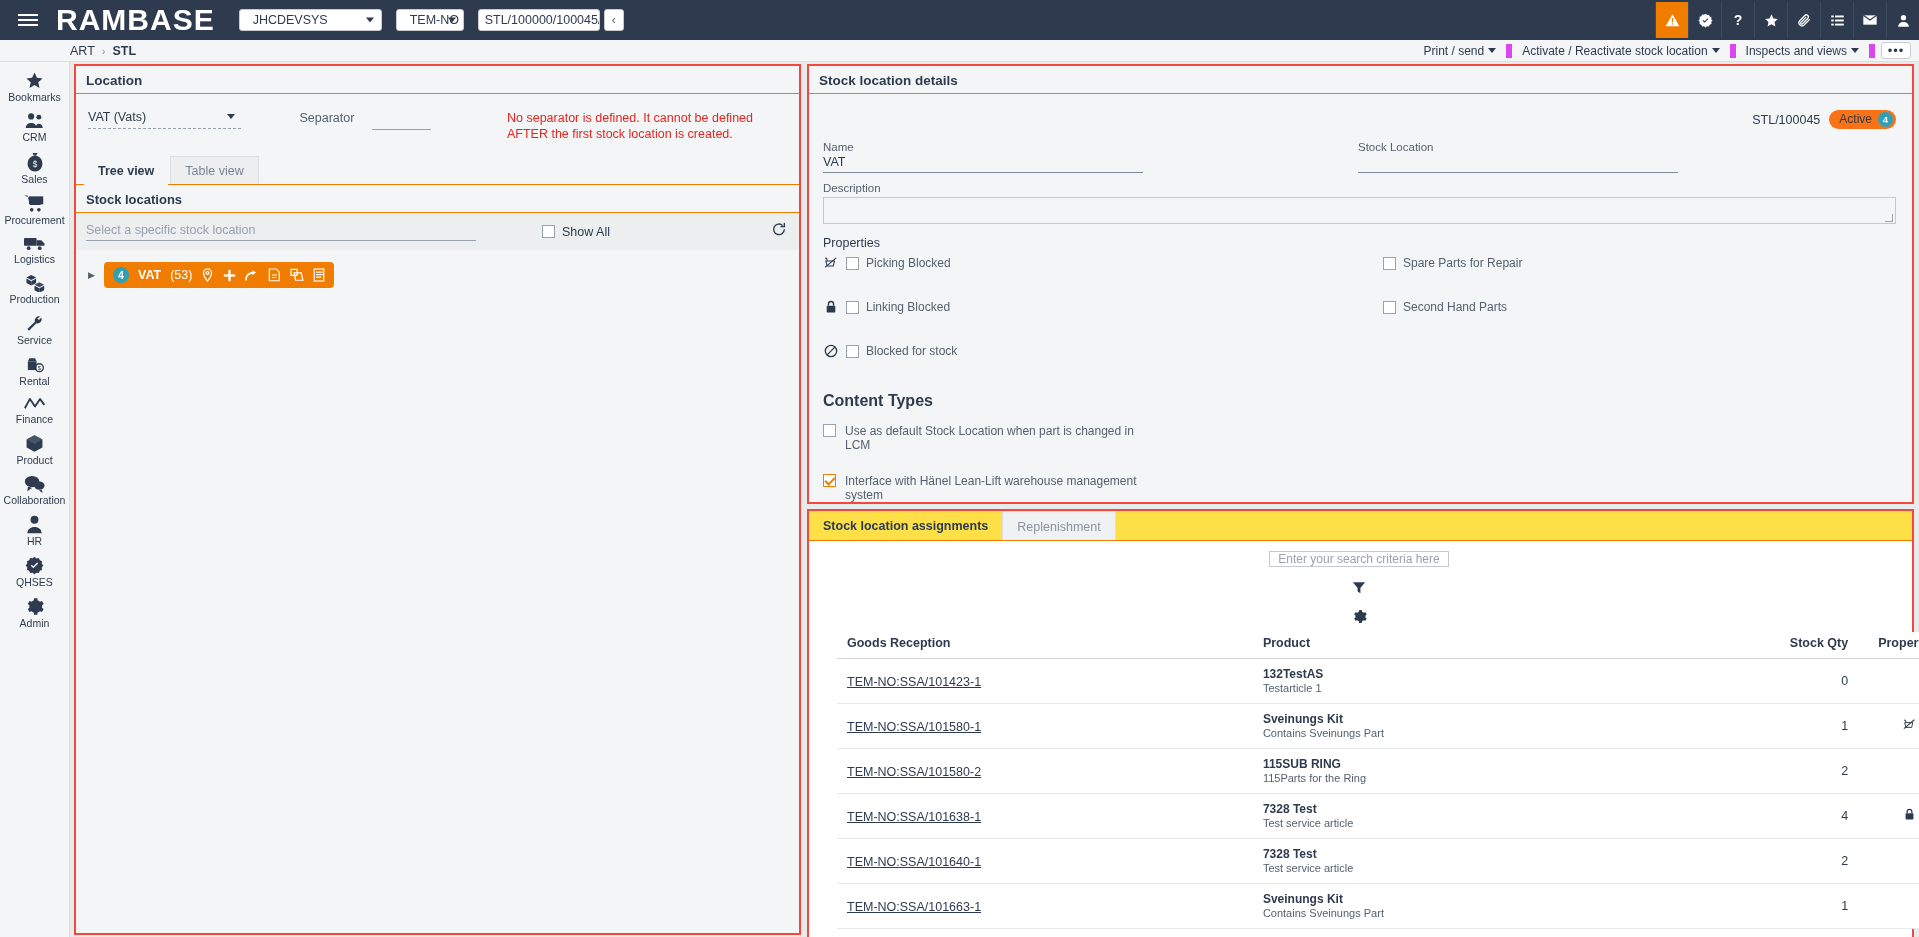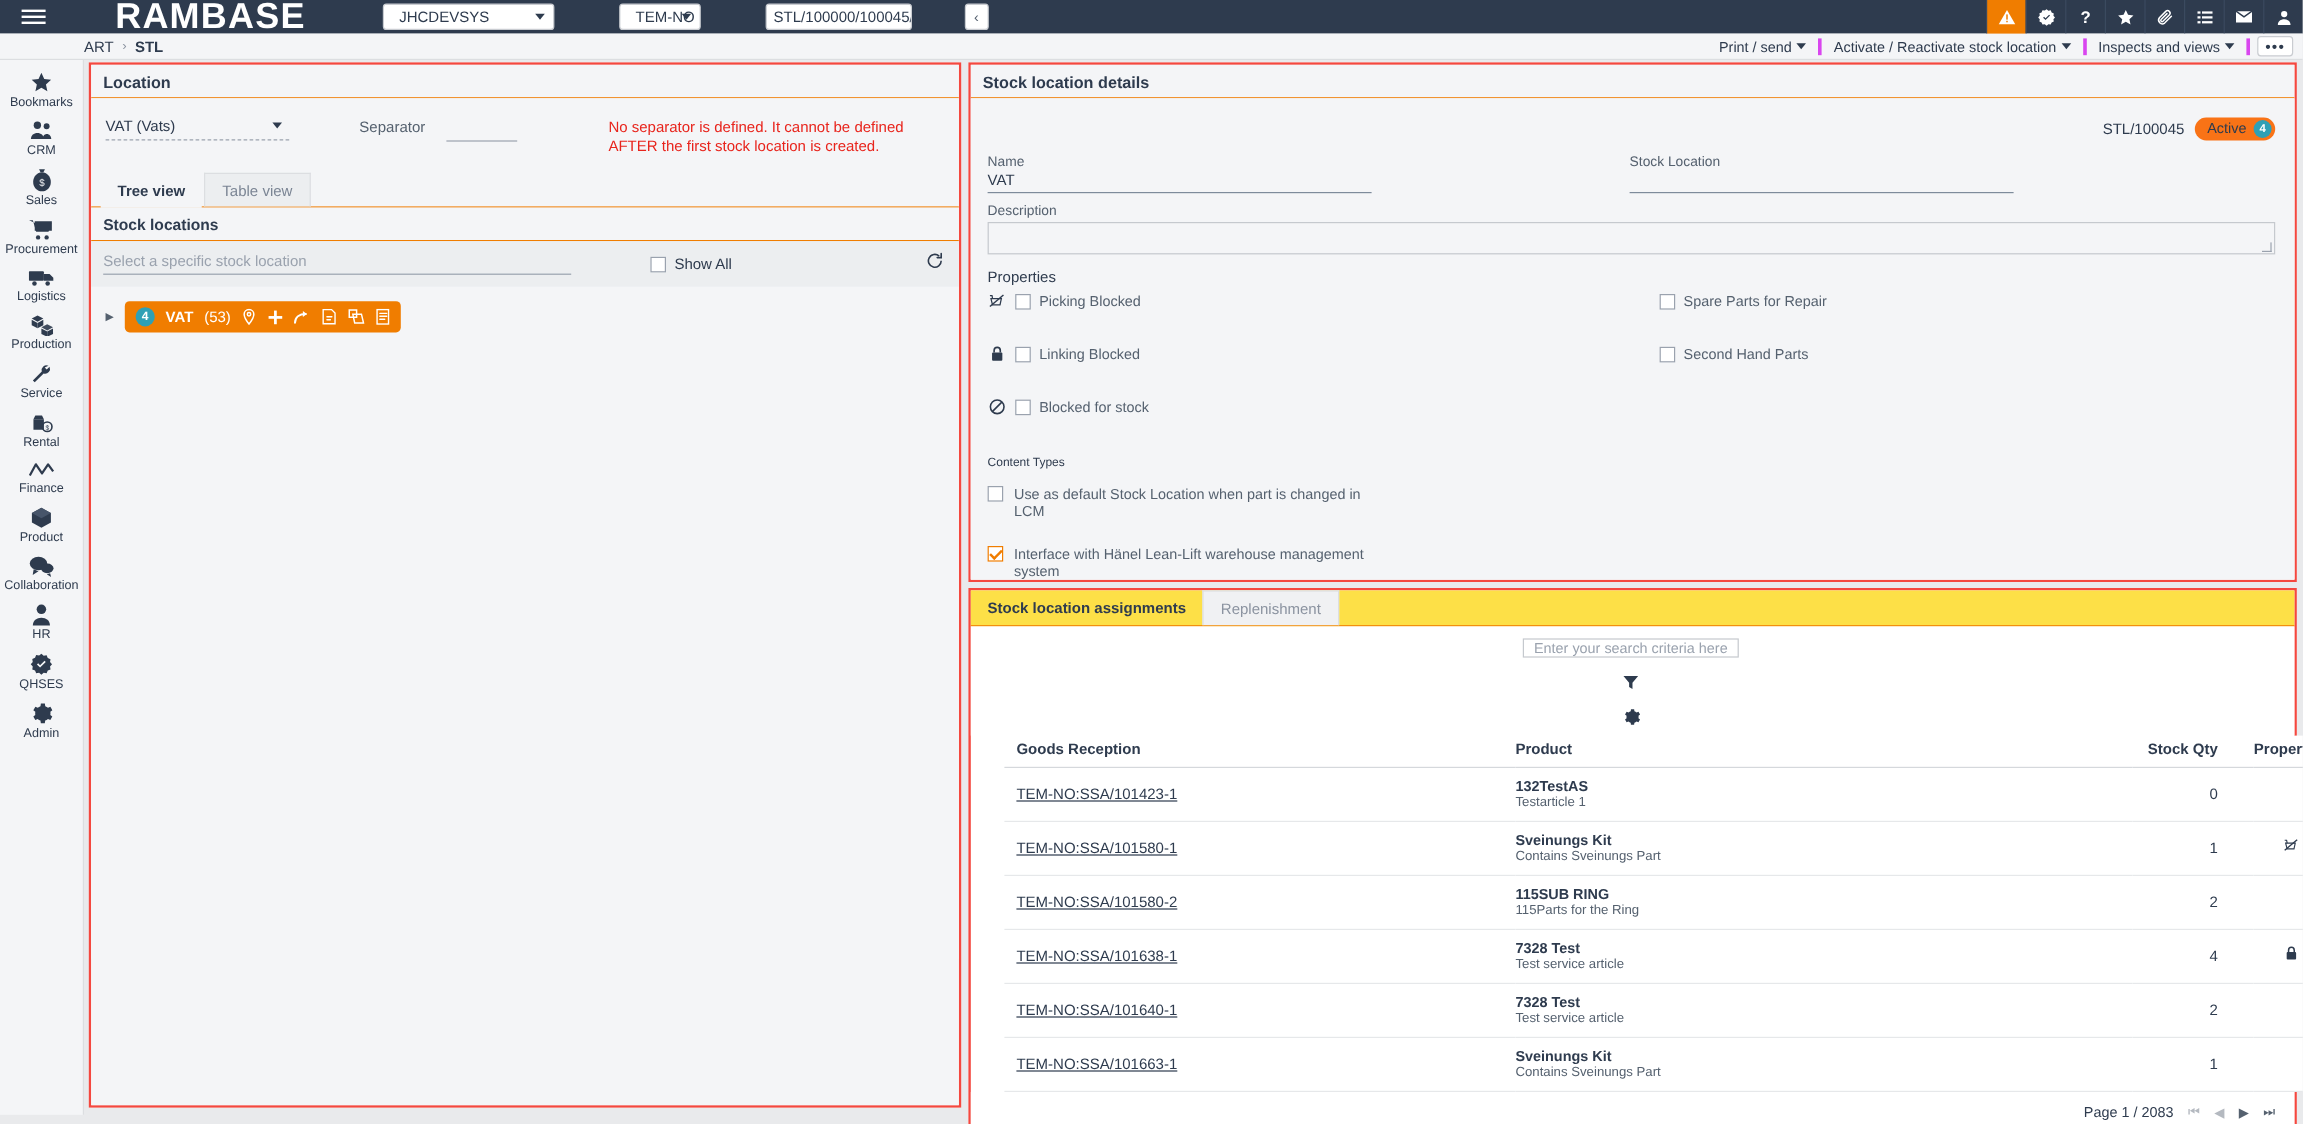--- a/index.html
+++ b/index.html
@@ -5,23 +5,22 @@
   * { box-sizing: border-box; margin: 0; padding: 0; }
   html, body {
     width: 1919px; height: 937px;
     font-family: "Liberation Sans", sans-serif;
     background: #e9eaec;
     overflow: hidden;
     -webkit-font-smoothing: antialiased;
   }
   
   .topbar {
-    height: 28px; background: #2e3b4e; display: flex; align-items: center;
+    height: 40px; background: #2e3b4e; display: flex; align-items: center;
     position: relative;
-    gap: 40px;
   }
   .hamburger { width: 56px; display: flex; align-items: center; justify-content: center; cursor: pointer; }
   .hamburger span { display:block; width: 20px; height: 2px; background: #fff; margin: 3px 0; }
   .brand {
     color: #fff; font-size: 30px; font-weight: 700; letter-spacing: 1px;
     font-family: "Liberation Sans", sans-serif; margin-right: 24px;
     display: flex; align-items: center;
   }
   .ctrl-select {
     height: 22px; background: #fff; border: 1px solid #c9ccd1; border-radius: 3px;
@@ -56,21 +55,21 @@
   .secondbar {
     height: 22px; background: #f4f5f7; display: flex; align-items: center;
     border-bottom: 1px solid #dcdee1; position: relative;
   }
   .breadcrumb { margin-left: 70px; font-size: 12.5px; color: #2e3b4e; display: flex; align-items: center; gap: 7px; }
   .breadcrumb .bc-link { color: #2e3b4e; text-decoration: none; cursor: pointer; }
   .breadcrumb .bc-sep { color: #8b93a0; font-size: 11px; }
   .breadcrumb .bc-cur { font-weight: 700; }
   .actionbar { margin-left: auto; display: flex; align-items: center; font-size: 12px; color: #2e3b4e; padding-right: 8px; }
   .act-item {
-    padding: 0 10px; cursor: pointer; border-right: 3px solid #d946ef; line-height: 14px;
+    padding: 0 10px; cursor: pointer; border-right: 6px solid #d946ef; line-height: 14px;
     display: flex; align-items: center; gap: 4px; height: 14px;
   }
   .act-item:last-of-type { border-right: none; }
   .act-caret { width:0;height:0;border-left:4px solid transparent;border-right:4px solid transparent;border-top:5px solid #2e3b4e; }
   .act-more {
     border: 1px solid #c9ccd1; border-radius: 3px; background: #fff;
     height: 17px; width: 30px; display:flex; align-items:center; justify-content:center;
     font-size: 13px; letter-spacing: 1px; color: #2e3b4e; cursor: pointer; margin-left: 6px;
   }
   
@@ -177,21 +176,21 @@
     content: ""; position: absolute; right: 2px; bottom: 1px; width: 7px; height: 7px;
     border-right: 1px solid #9aa2ae; border-bottom: 1px solid #9aa2ae;
   }
   .props-head { font-size: 12.5px; color: #2e3b4e; padding: 12px 0 0 14px; background: #f4f5f7; }
   .props-grid { background: #f4f5f7; padding: 6px 0 0 14px; }
   .prop-row { display: flex; align-items: flex-start; height: 44px; }
   .prop-cell { display: flex; align-items: center; gap: 7px; }
   .prop-cell.col1 { flex: 0 0 560px; }
   .prop-ico { width: 16px; color: #2e3b4e; display: flex; align-items: center; justify-content: center; }
   .prop-label { font-size: 12px; color: #55616f; }
-  .ct-head { font-size: 10px; color: #2e3b4e; padding: 4px 0 0 14px; background: #f4f5f7; }
+  .ct-head { font-size: 16px; color: #2e3b4e; padding: 4px 0 0 14px; background: #f4f5f7; font-weight: bold; }
   .ct-row { display: flex; align-items: flex-start; gap: 9px; padding: 14px 0 0 14px; background: #f4f5f7; }
   .ct-label { font-size: 12px; color: #55616f; line-height: 14px; max-width: 300px; }
 
   
   .tab-bar2 { display: flex; border-bottom: 1.5px solid #f07d00; background: #fde047; padding-left: 0; }
   .tab2 { padding: 8px 14px 6px; font-size: 12.5px; cursor: pointer; }
   .tab2.active { color: #2e3b4e; font-weight: 700; }
   .tab2.idle { color: #8b93a0; background: #f0f1f3; border: 1px solid #dcdee1; border-bottom: none; }
   .search-row { display: flex; align-items: center; padding: 10px 13px 8px 10px; background: #fff; gap: 14px; flex-direction: column; }
   .search-box {

